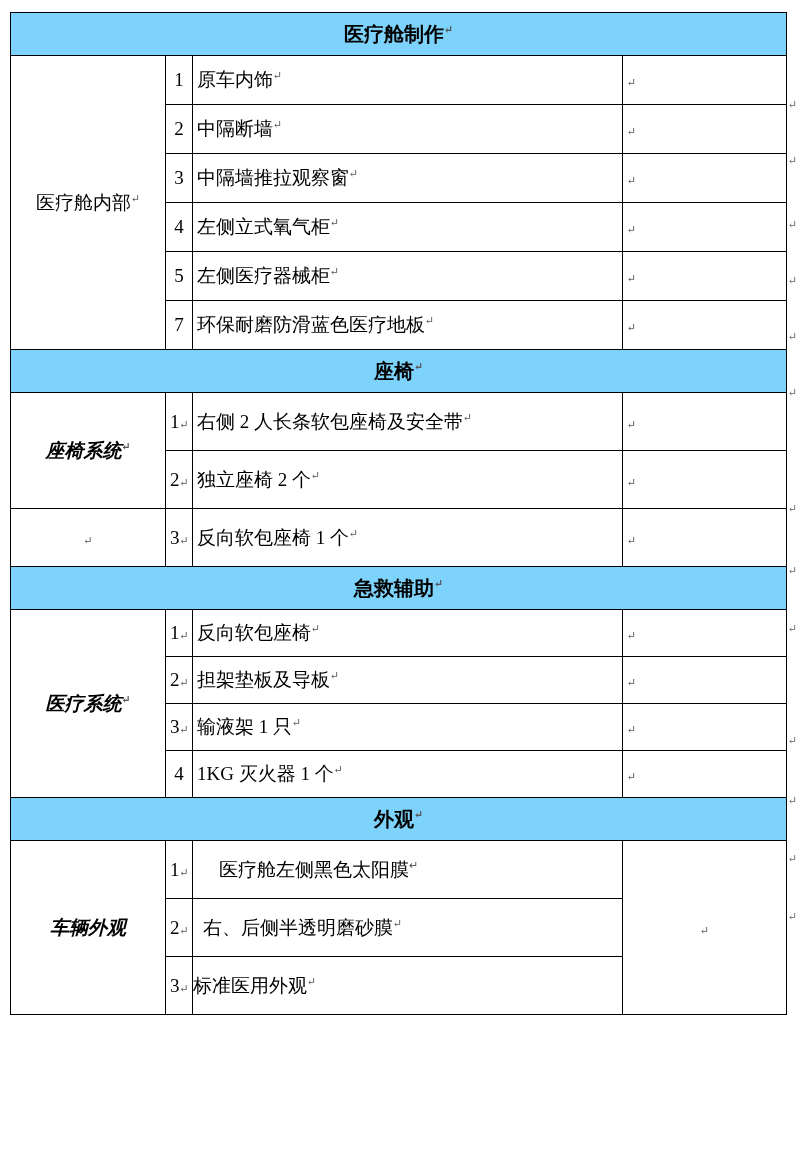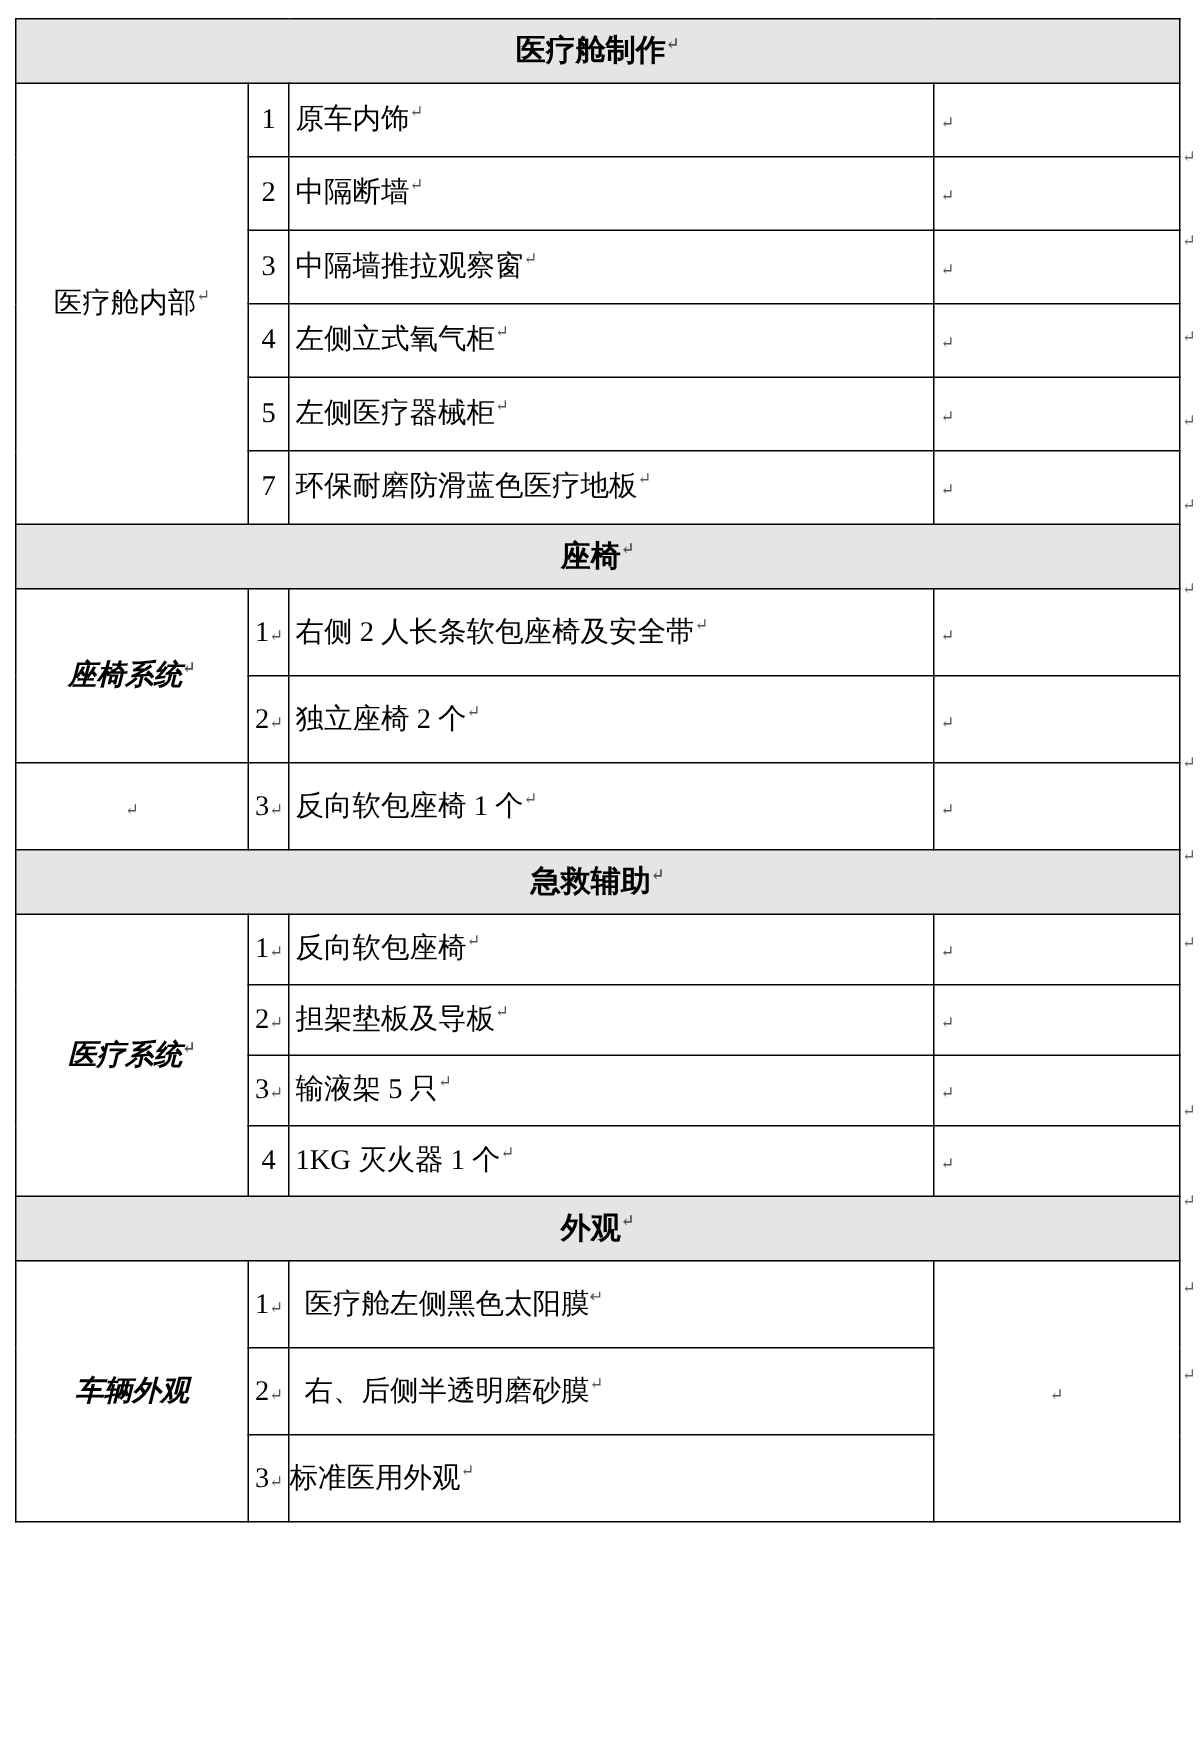--- a/index.html
+++ b/index.html
@@ -32,21 +32,21 @@
     font-size: 19px;
     line-height: 1.25;
   }
   
   col.c1 { width: 155px; }
   col.c2 { width: 27px; }
   col.c3 { width: 430px; }
   col.c4 { width: 164px; }
 
   tr.section td {
-    background: #e5e5e5;
+    background: #7dd3fc;
     text-align: center;
     font-weight: bold;
     height: 42px;
     font-size: 20px;
   }
   td.groupname {
     text-align: center;
     font-size: 20px;
   }
   td.groupname.bold { font-weight: bold; font-style: italic; }
@@ -164,36 +164,36 @@
         <td class="item"><span>反向软包座椅</span><span class="mark">↵</span></td>
         <td class="note"><span class="marksm">↵</span></td>
       </tr>
       <tr class="r-short">
         <td class="num"><span>2</span><span class="marksm">↵</span></td>
         <td class="item"><span>担架垫板及导板</span><span class="mark">↵</span></td>
         <td class="note"><span class="marksm">↵</span></td>
       </tr>
       <tr class="r-short">
         <td class="num"><span>3</span><span class="marksm">↵</span></td>
-        <td class="item"><span>输液架 5 只</span><span class="mark">↵</span></td>
+        <td class="item"><span>输液架 1 只</span><span class="mark">↵</span></td>
         <td class="note"><span class="marksm">↵</span></td>
       </tr>
       <tr class="r-short">
         <td class="num">4</td>
         <td class="item"><span>1KG 灭火器 1 个</span><span class="mark">↵</span></td>
         <td class="note"><span class="marksm">↵</span></td>
       </tr>
 
       <tr class="section">
         <td colspan="4"><span>外观</span><span class="mark">↵</span></td>
       </tr>
       <tr class="r-tall">
         <td class="groupname bold" rowspan="3"><span>车辆外观</span></td>
         <td class="num"><span>1</span><span class="marksm">↵</span></td>
-        <td class="item" style="padding-left:10px;font-family:Liberation Serif, serif;"><span>医疗舱左侧黑色太阳膜</span><span class="mark">↵</span></td>
+        <td class="item" style="padding-left:26px;font-family:Liberation Serif, serif;"><span>医疗舱左侧黑色太阳膜</span><span class="mark">↵</span></td>
         <td class="note" rowspan="3" style="text-align:center;"><span class="marksm">↵</span></td>
       </tr>
       <tr class="r-tall">
         <td class="num"><span>2</span><span class="marksm">↵</span></td>
         <td class="item" style="padding-left:10px;"><span>右、后侧半透明磨砂膜</span><span class="mark">↵</span></td>
       </tr>
       <tr class="r-tall">
         <td class="num"><span>3</span><span class="marksm">↵</span></td>
         <td class="item" style="padding-left:0;"><span>标准医用外观</span><span class="mark">↵</span></td>
       </tr>

